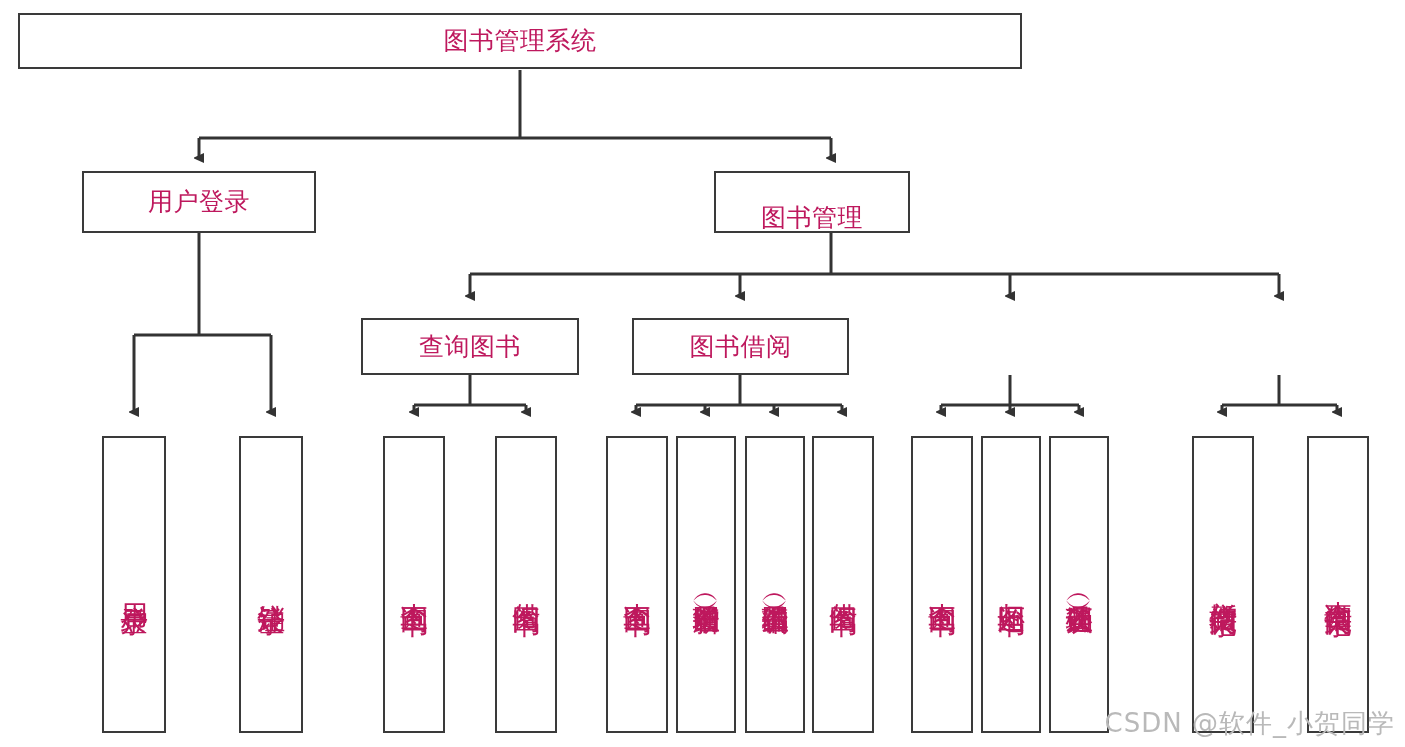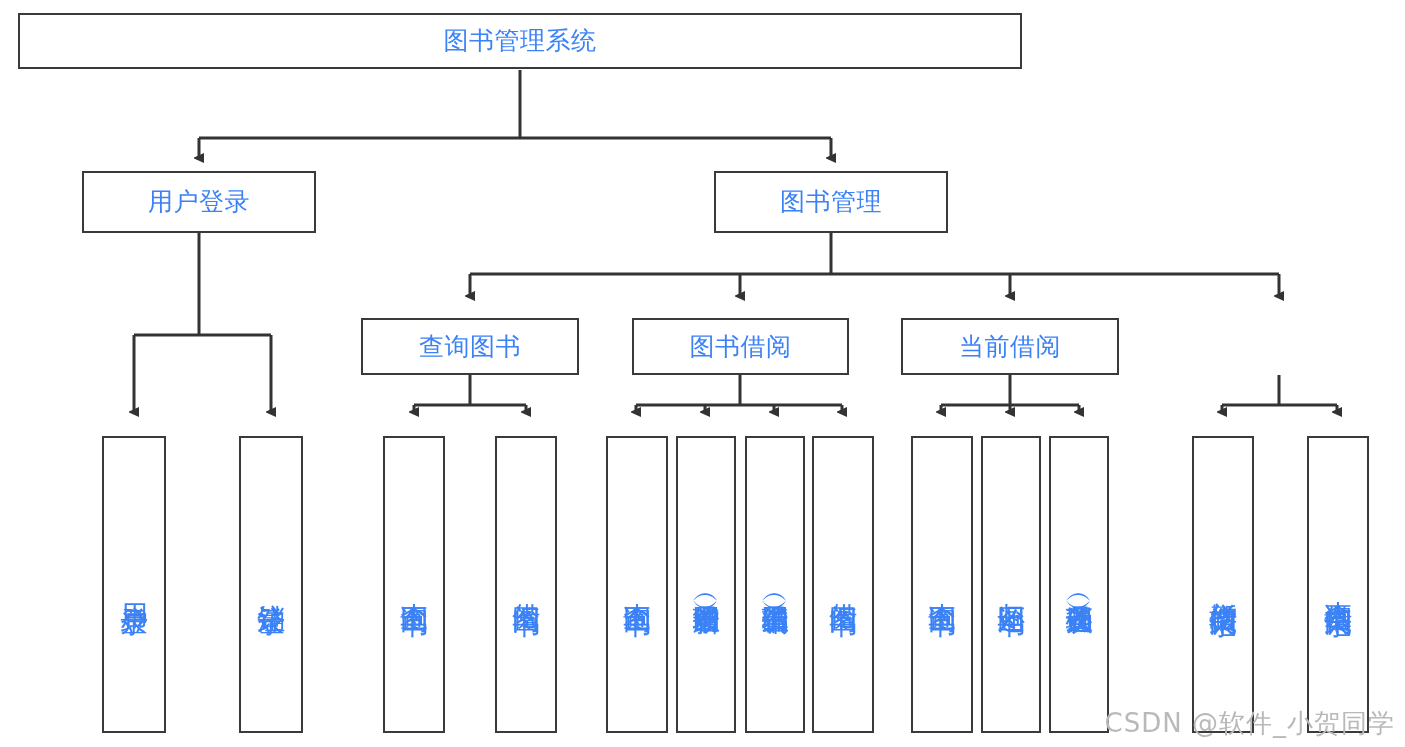--- a/index.html
+++ b/index.html
@@ -26,21 +26,21 @@
     pointer-events: none;
   }
   .node {
     position: absolute;
     box-sizing: border-box;
     background: #ffffff;
     border: 2px solid #3a3a3a;
     display: flex;
     align-items: center;
     justify-content: center;
-    color: #3b82f6;
+    color: #be185d;
   }
   .node.horiz {
     font-size: 25px;
     letter-spacing: 0.5px;
     line-height: 1.1;
   }
   .node.vert {
     writing-mode: vertical-rl;
     text-orientation: upright;
     font-size: 28px;
@@ -122,32 +122,29 @@
     </g>
   </svg>
 
   <div class="node horiz" style="left:18px; top:13px; width:1004px; height:56px;">
     <span>图书管理系统</span>
   </div>
 
   <div class="node horiz" style="left:82px; top:171px; width:234px; height:62px;">
     <span>用户登录</span>
   </div>
-  <div class="node horiz" style="left:714px; top:171px; width:234px; height:62px;">
+  <div class="node horiz" style="left:714px; top:171px; width:196px; height:62px;align-items:flex-end;">
     <span>图书管理</span>
   </div>
 
   <div class="node horiz" style="left:361px; top:318px; width:218px; height:57px;">
     <span>查询图书</span>
   </div>
   <div class="node horiz" style="left:632px; top:318px; width:217px; height:57px;">
     <span>图书借阅</span>
-  </div>
-  <div class="node horiz" style="left:901px; top:318px; width:218px; height:57px;">
-    <span>当前借阅</span>
   </div>
 
   <div class="node vert" style="left:102px; top:436px; width:64px; height:297px;">
     <span class="vlabel">用户登录</span>
   </div>
   <div class="node vert" style="left:239px; top:436px; width:64px; height:297px;">
     <span class="vlabel">注销登录</span>
   </div>
 
   <div class="node vert" style="left:383px; top:436px; width:62px; height:297px;">

